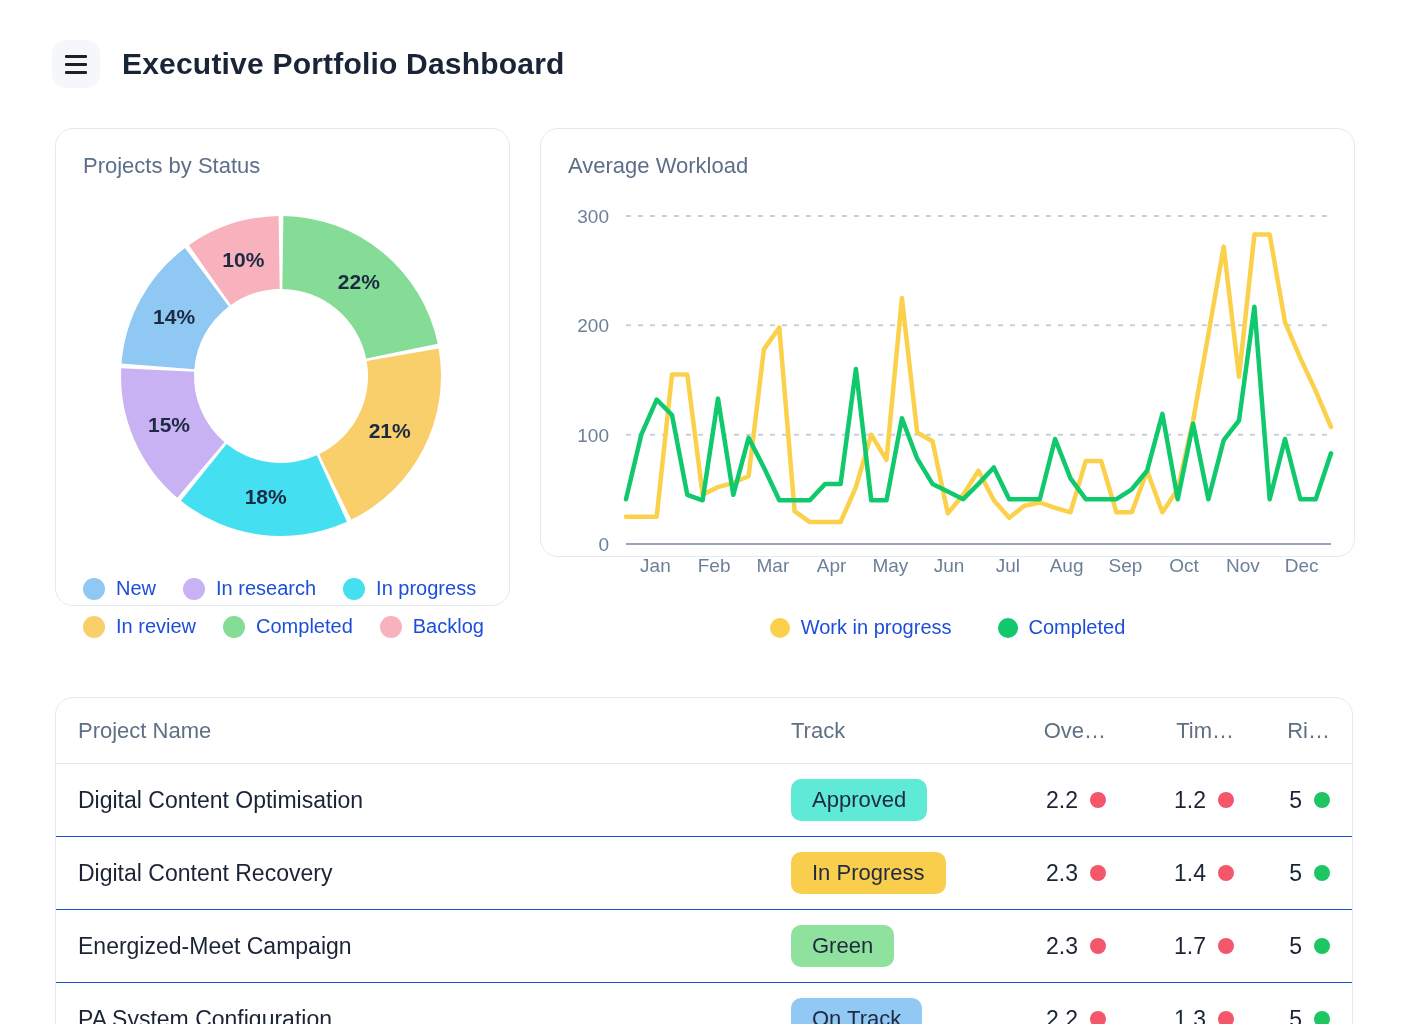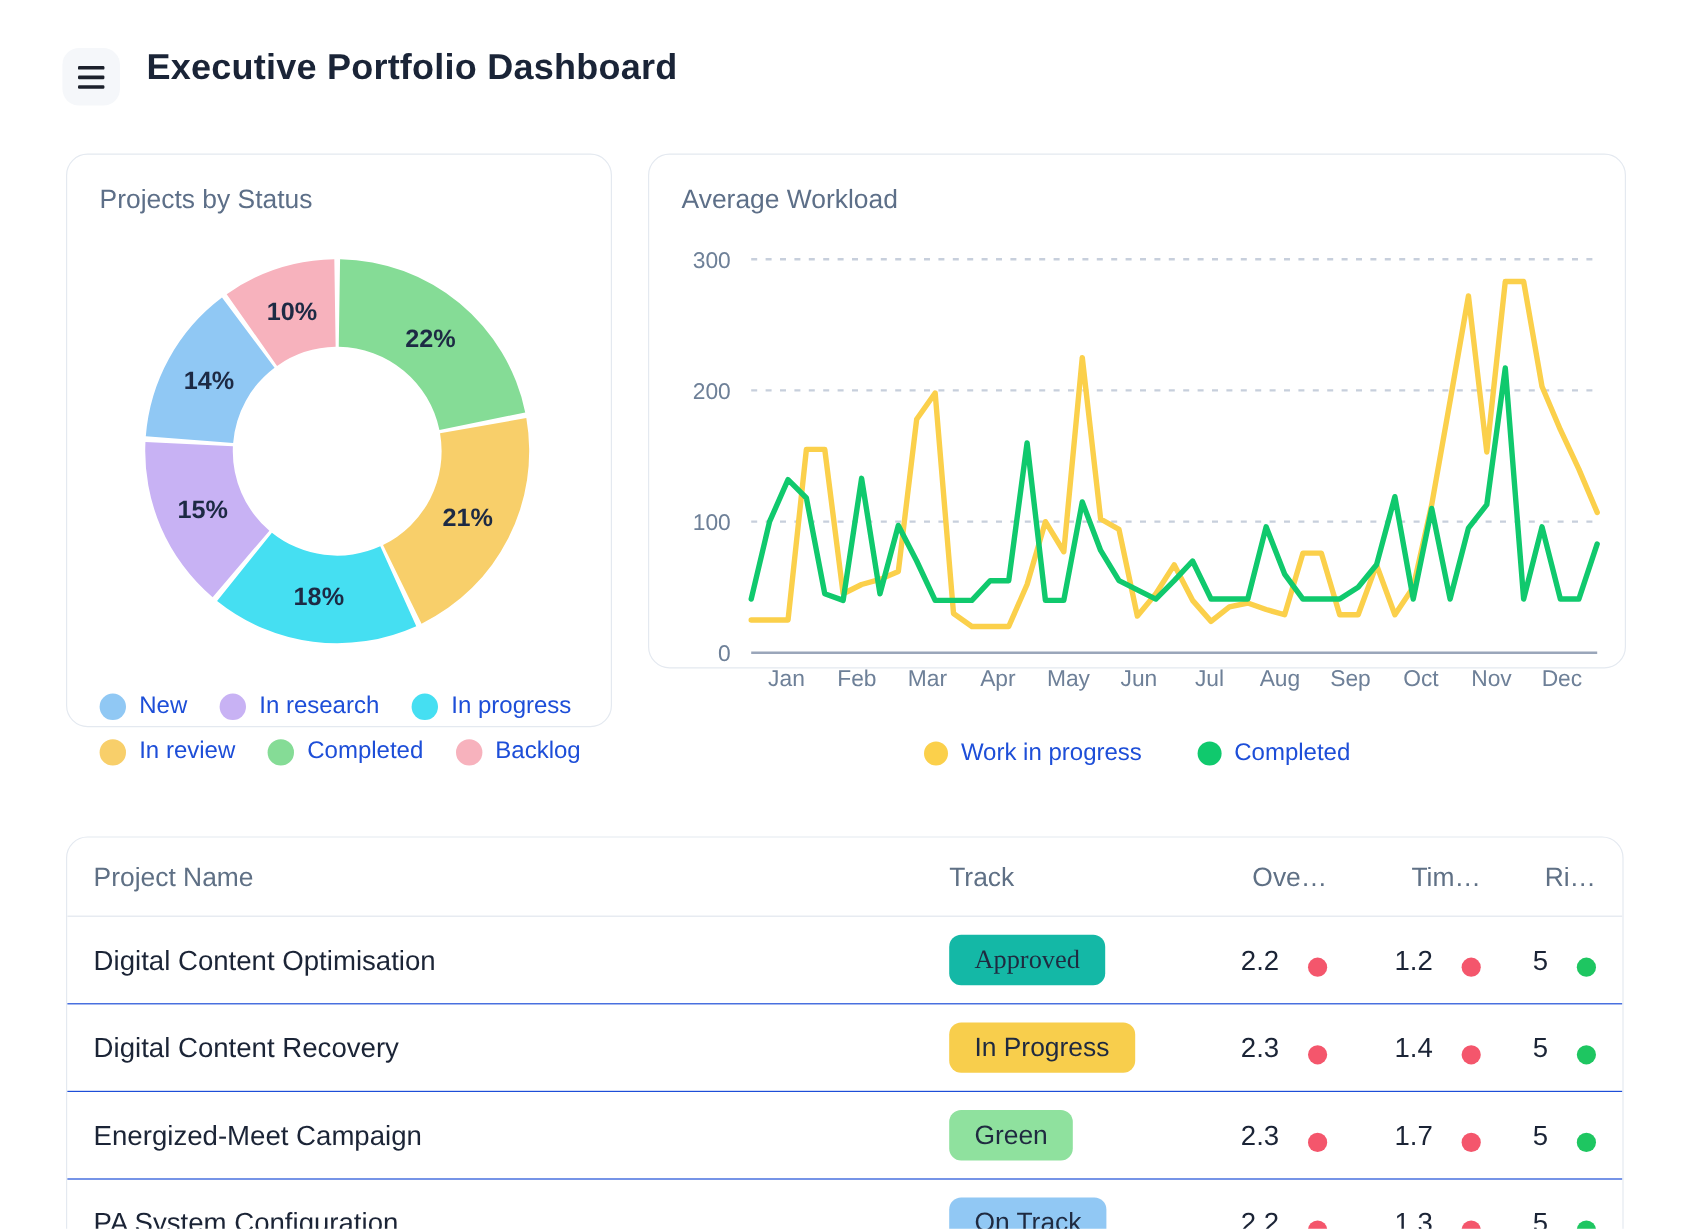--- a/index.html
+++ b/index.html
@@ -1,20 +1,20 @@
 <!DOCTYPE html>
 <html><head>
 <meta charset="utf-8">
 <style>
   html,body{margin:0;padding:0}
   body{
     width:1408px;height:1024px;position:relative;overflow:hidden;
     background:#ffffff;font-family:"Liberation Sans",sans-serif;color:#1b2436;
   }
-  .header{position:absolute;left:52px;top:40px;display:flex;gap:22px}
+  .header{position:absolute;left:52px;top:40px;display:flex;align-items:center;gap:22px}
   .menu-btn{width:48px;height:48px;border:none;border-radius:14px;background:#f5f7fa;
     display:flex;align-items:center;justify-content:center;cursor:pointer;padding:0}
   .menu-icon{display:flex;flex-direction:column;gap:5px}
   .menu-icon i{display:block;width:22px;height:3px;background:#1b202b;border-radius:1px}
   .title{margin:0;font-size:30px;font-weight:700;color:#1a2437;letter-spacing:.2px}
 
   .card{position:absolute;background:#fff;border:1.5px solid #e4e9f0;border-radius:18px;box-sizing:border-box}
   .donut-card{left:55px;top:128px;width:455px;height:478px}
   .line-card{left:540px;top:128px;width:815px;height:429px}
   .table-card{left:55px;top:697px;width:1298px;height:400px;overflow:hidden}
@@ -35,21 +35,21 @@
   .line-legend .ldot{width:20px;height:20px}
 
   .thead,.trow{display:grid;grid-template-columns:713px 187px 128px 128px 1fr;
     align-items:center;padding:0 22px}
   .thead{height:65px;border-bottom:1px solid #e2e7ee;color:#5f7085;font-size:22px}
   .th.num{text-align:right}
   .trow{height:72px;border-bottom:1px solid #1d4ed8}
   .td.name{font-size:23px;color:#1b2436;white-space:nowrap;overflow:hidden}
   .badge{display:inline-block;justify-self:start;padding:8px 21px;border-radius:10px;
     font-size:22px;color:#1f2a40;white-space:nowrap}
-  .td.metric{display:flex;justify-content:flex-end;align-items:flex-end;gap:24px}
+  .td.metric{display:flex;justify-content:flex-end;align-items:center;gap:12px}
   .val{font-size:23px;color:#1b2436}
   .dot{width:16px;height:16px;border-radius:50%;flex:0 0 auto}
 </style>
 </head>
 <body>
 
 <div>
 
   <div class="header">
     <button class="menu-btn">
@@ -148,21 +148,21 @@
     <div class="thead" id="table-head">
         <div class="th">Project Name</div>
         <div class="th">Track</div>
         <div class="th num">Ove…</div>
         <div class="th num">Tim…</div>
         <div class="th num">Ri…</div>
       </div>
     <div id="table-body">
         <div class="trow">
           <div class="td name">Digital Content Optimisation</div>
-          <div class="td"><span class="badge" style="background: #14b8a6; font-family: Liberation Serif, serif;">Approved</span></div>
+          <div class="td"><span class="badge" style="background: #5eead4;">Approved</span></div>
           <div class="td metric">
             <span class="val">2.2</span>
             <span class="dot" style="background: rgb(244, 86, 108);"></span>
           </div>
           <div class="td metric">
             <span class="val">1.2</span>
             <span class="dot" style="background: rgb(244, 86, 108);"></span>
           </div>
           <div class="td metric">
             <span class="val">5</span>

